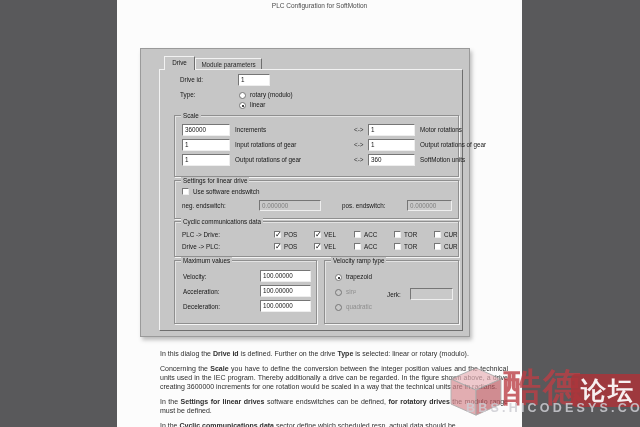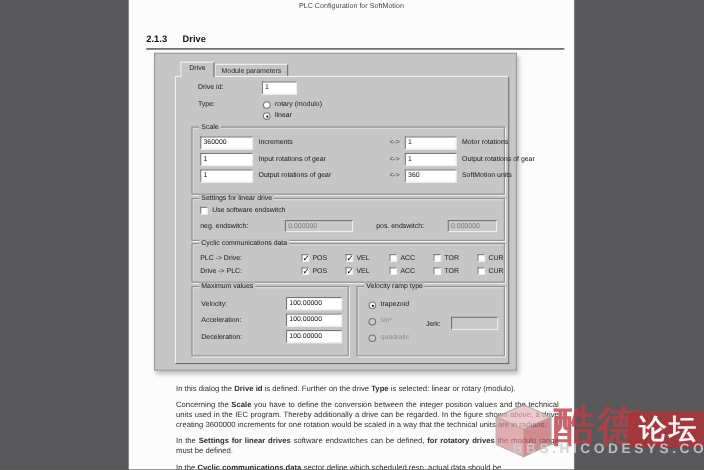--- a/index.html
+++ b/index.html
@@ -56,24 +56,20 @@
           color:rgba(205,205,210,.85);white-space:nowrap;}
 </style>
 </head>
 <body>
 
 <div class="stage">
   <div class="page">
 
     <div class="doc-header">PLC Configuration for SoftMotion</div>
 
-    <div class="section-heading">
-      <span class="sec-num">2.1.3</span>
-      <span class="sec-title">Drive</span>
-    </div>
 
     <div class="dialog">
       <div class="tab active">Drive</div>
       <div class="tab inactive">Module parameters</div>
 
       <div class="panel">
 
         <span class="lbl" style="left:20px;top:6px">Drive id:</span>
         <div class="field" style="left:78px;top:4px;width:32px">1</div>
 

